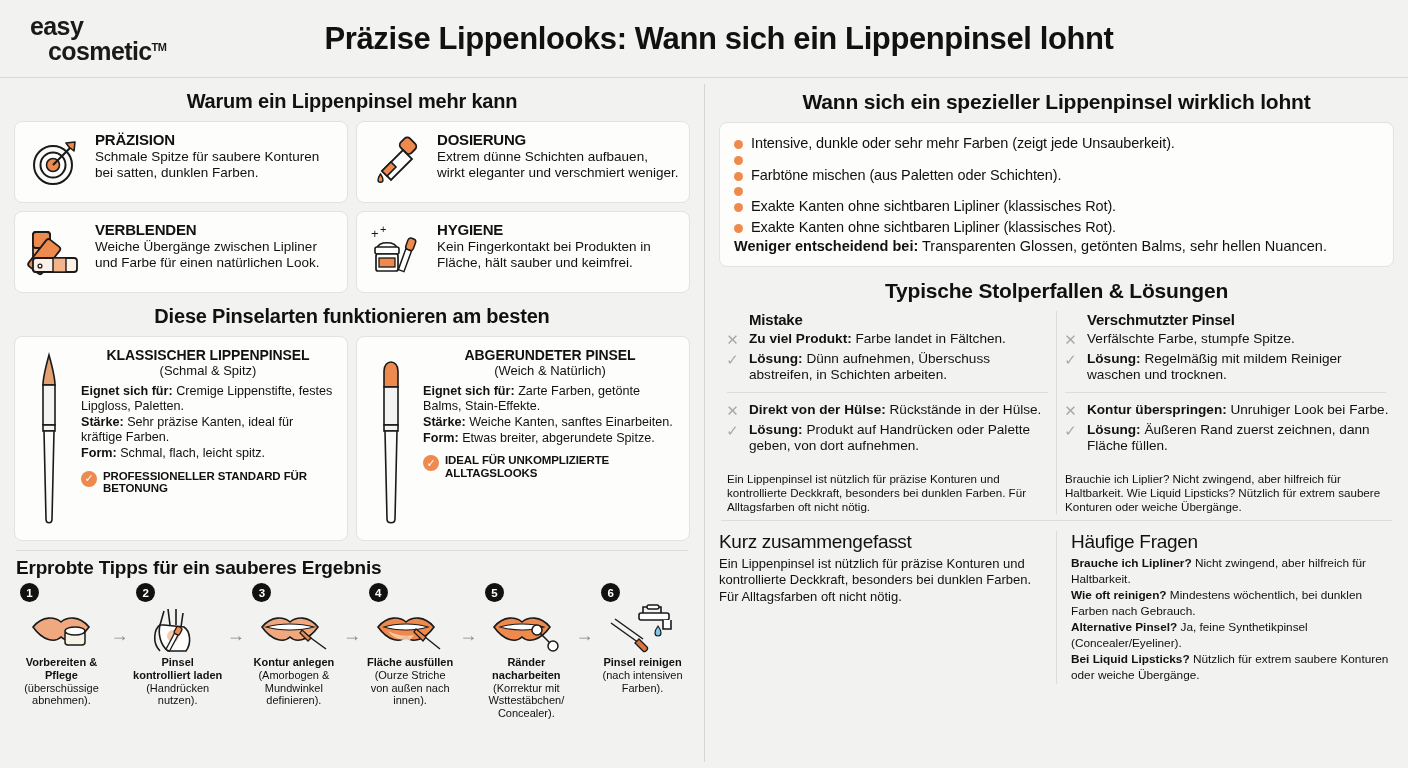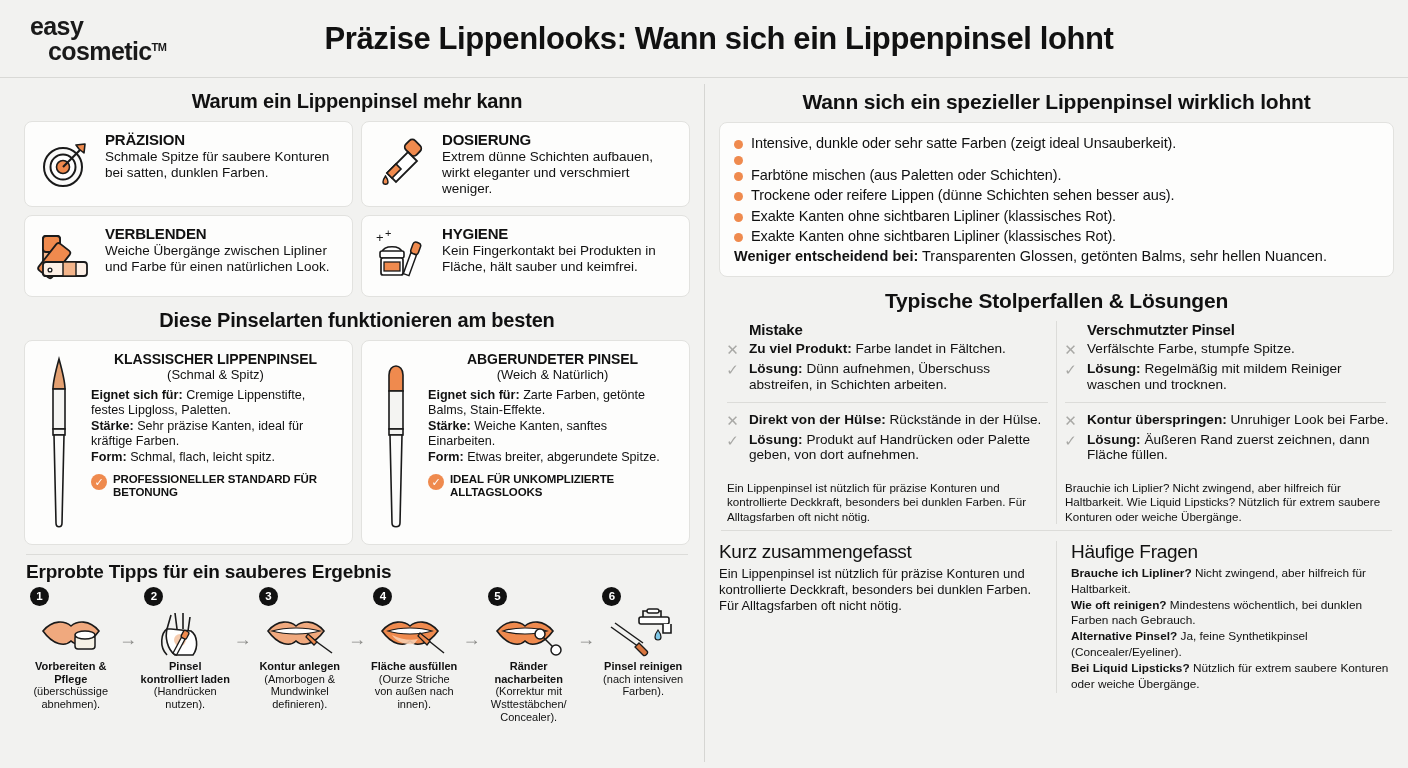--- a/index.html
+++ b/index.html
@@ -24,21 +24,21 @@
   }
   .logo .l2 { margin-left: 18px; }
   .logo .tm { font-size: 11px; vertical-align: super; font-weight: 700; }
   .title {
     flex: 1; text-align: center; padding-right: 180px;
     font-size: 31px; font-weight: 700; letter-spacing: -0.4px;
   }
 
   
   .body { display: flex; height: 690px; }
-  .col-left { width: 704px; padding: 8px 14px 0 24px; position: relative; }
+  .col-left { width: 704px; padding: 8px 14px 0 14px; position: relative; }
   .divider-v { width: 1px; background: #d6d6d3; margin-top: 6px; margin-bottom: 6px; }
   .col-right { width: 703px; padding: 8px 14px 0 14px; }
 
   .sect-title {
     text-align: center; font-size: 20px; font-weight: 700;
     margin: 4px 0 8px 0; letter-spacing: -0.2px;
   }
   .sect-title.big { font-size: 21px; }
 
   
@@ -365,32 +365,31 @@
 
     <div class="divider-v"></div>
 
     <div class="col-right">
 
       <div class="sect-title big">Wann sich ein spezieller Lippenpinsel wirklich lohnt</div>
 
       <div class="panel">
         <div class="bullet">
             <span class="dot"></span>
-            <span class="btext">Intensive, dunkle oder sehr satte Farben (zeigt ideal Unsauberkeit).</span>
+            <span class="btext">Intensive, dunkle oder sehr mehr Farben (zeigt jede Unsauberkeit).</span>
           </div>
         <div class="bullet">
             <span class="dot"></span>
           </div>
         <div class="bullet">
             <span class="dot"></span>
             <span class="btext">Farbtöne mischen (aus Paletten oder Schichten).</span>
           </div>
         <div class="bullet">
             <span class="dot"></span>
-            <span class="btext">Trockene oder reifere Lippen (dünne Schichten sehen besser aus).</span>
           </div>
         <div class="bullet">
             <span class="dot"></span>
             <span class="btext">Exakte Kanten ohne sichtbaren Lipliner (klassisches Rot).</span>
           </div>
         <div class="bullet">
             <span class="dot"></span>
             <span class="btext">Exakte Kanten ohne sichtbaren Lipliner (klassisches Rot).</span>
           </div>
         <div class="note"><b>Weniger entscheidend bei:</b><span> Transparenten Glossen, getönten Balms, sehr hellen Nuancen.</span></div>

